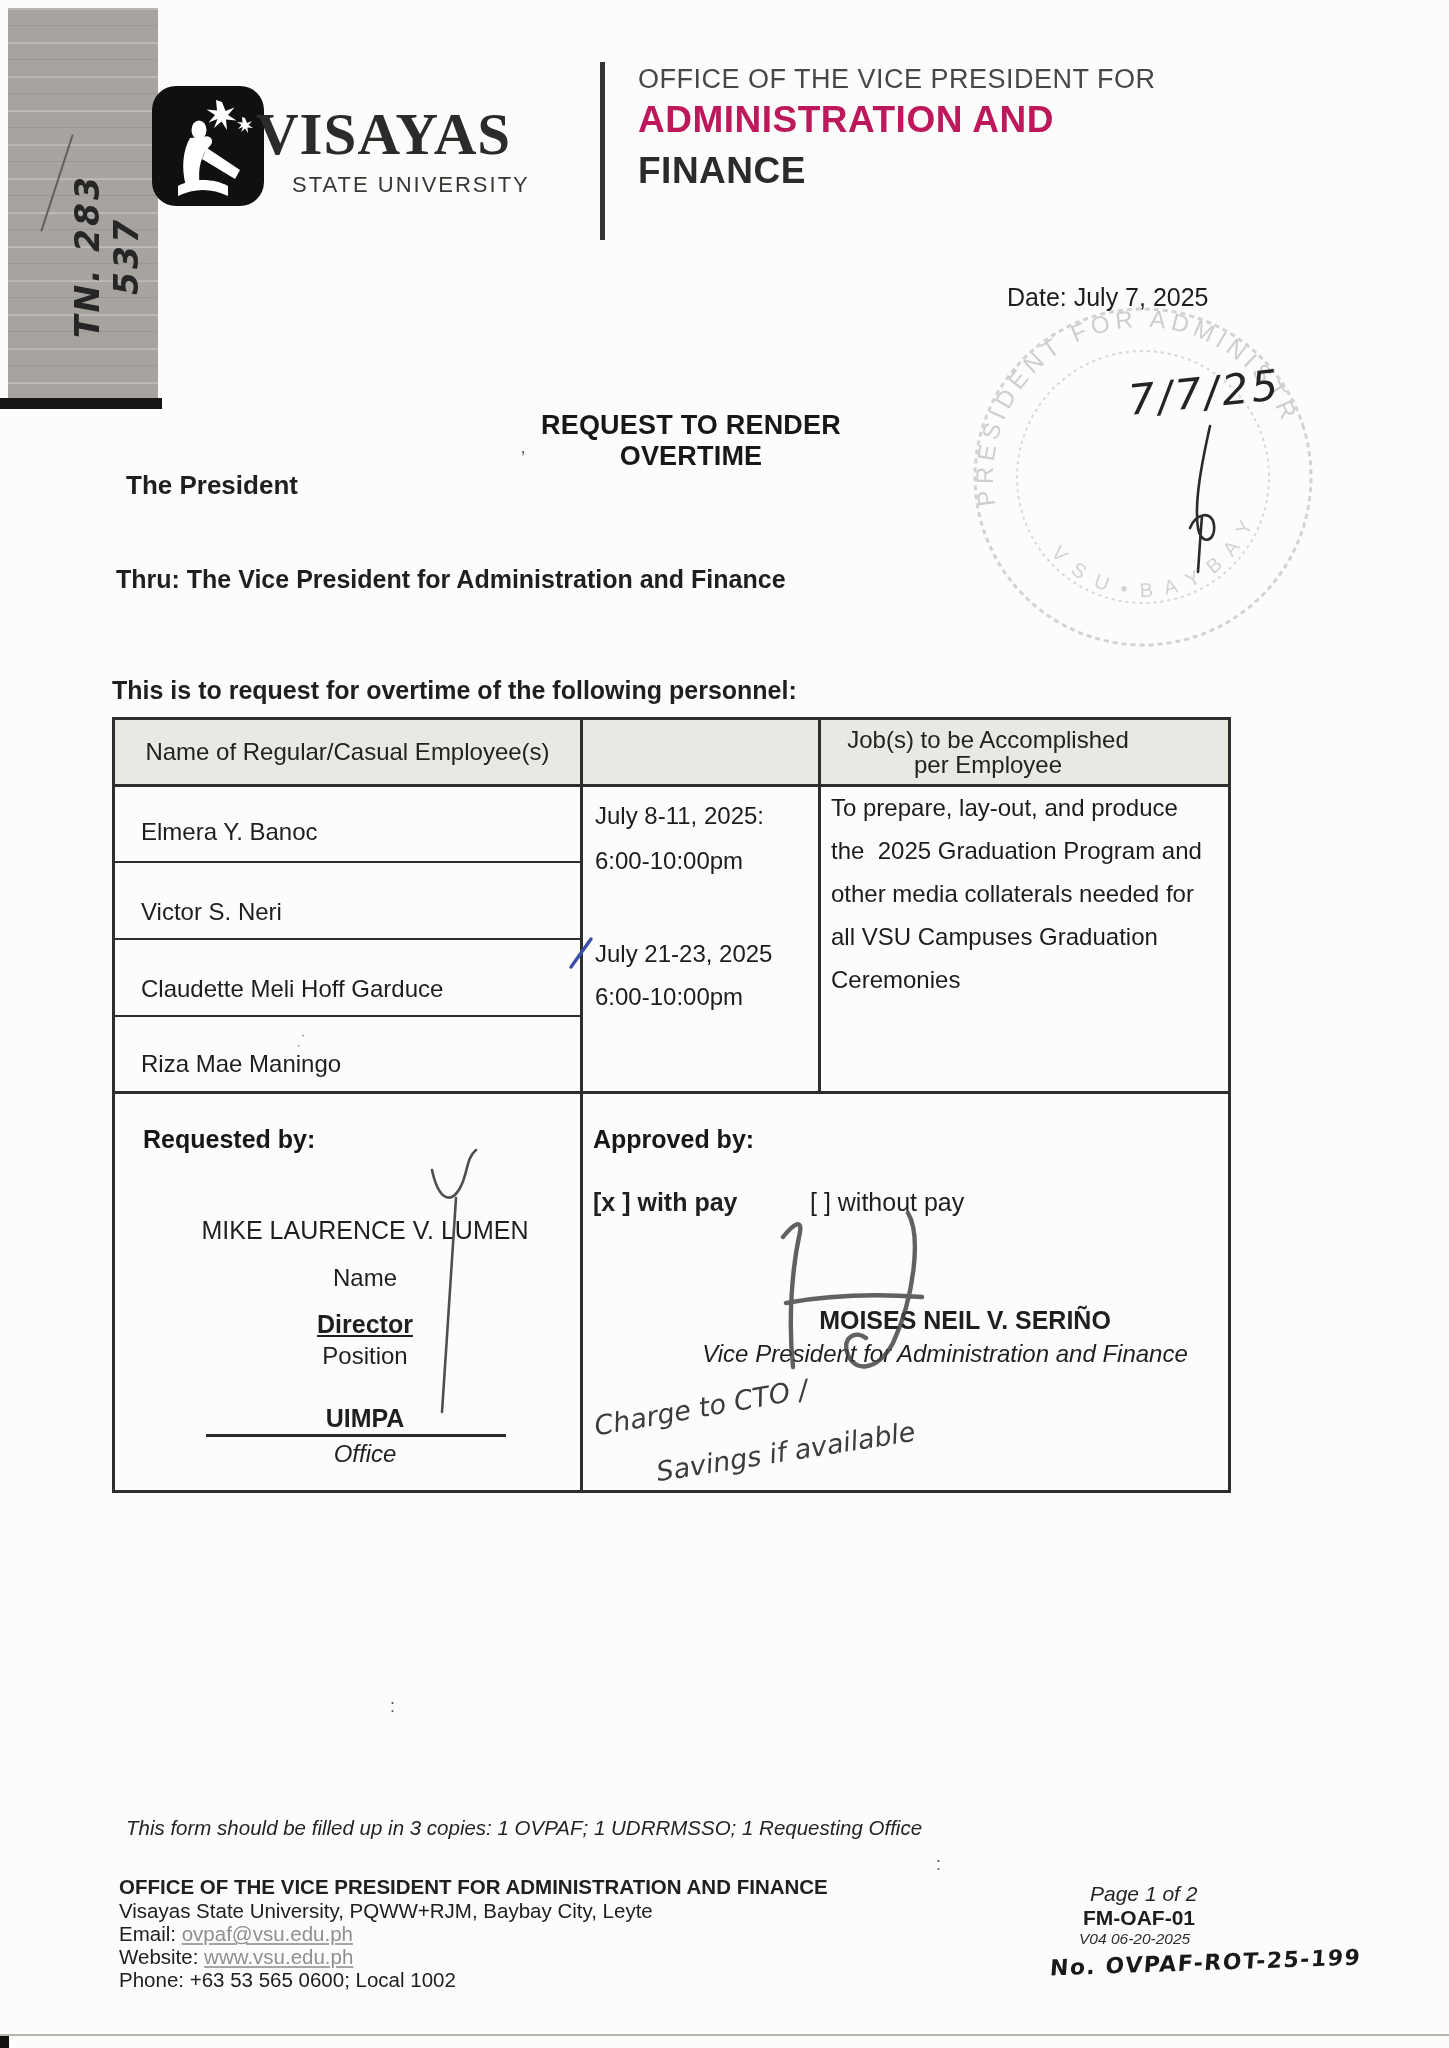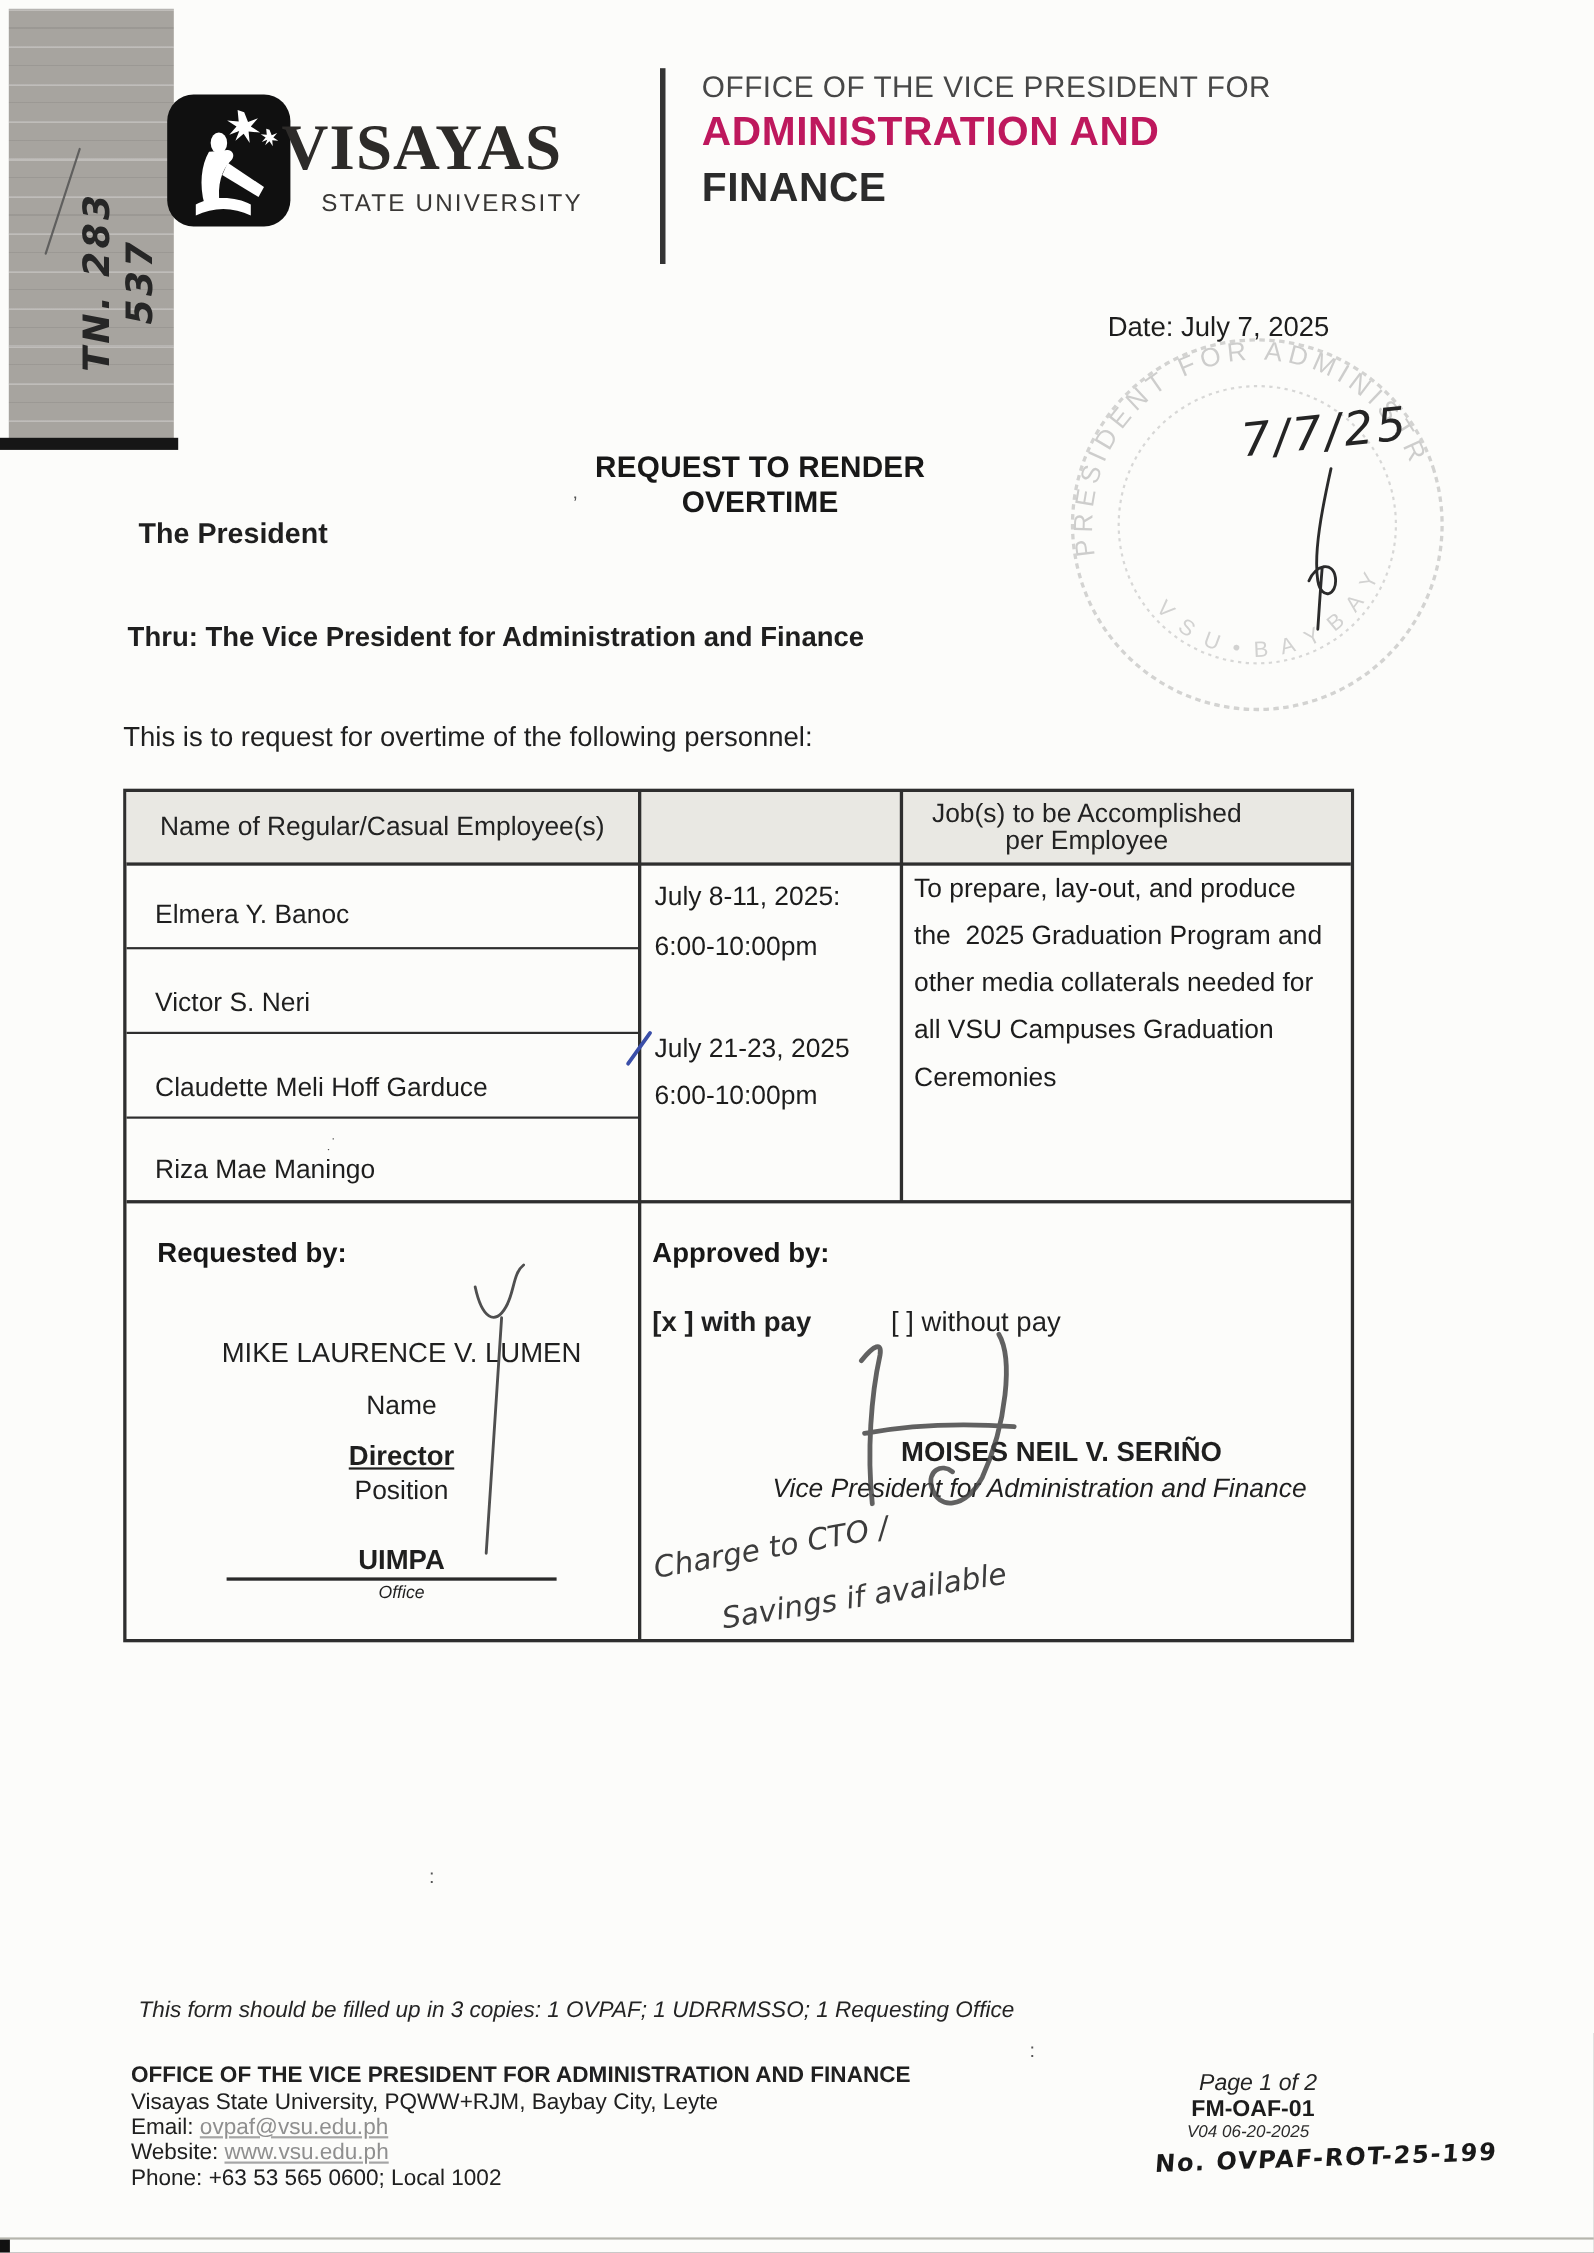--- a/index.html
+++ b/index.html
@@ -43,21 +43,21 @@
   .date-line{left:1007px; top:283px; font-size:25px; color:#1d1d1d;}
   
   .stamp{left:948px; top:282px; width:390px; height:390px; opacity:.42; transform:rotate(-18deg);}
   .hw{font-family:"DejaVu Sans", sans-serif; font-style:italic; color:#242424;}
   .hw-date{left:1128px; top:368px; font-size:42px; letter-spacing:3px; transform:rotate(-6deg); font-weight:500;}
   
   .doc-title{left:470px; top:410px; width:442px; text-align:center;
     font-size:27px; font-weight:bold; letter-spacing:.2px; color:#181818;}
   .addressee{left:126px; top:470px; font-size:26px; font-weight:bold;}
   .thru{left:116px; top:565px; font-size:25px; font-weight:bold;}
-  .intro{left:112px; top:656px; font-size:25px;}
+  .intro{left:112px; top:676px; font-size:25px;font-weight:bold;}
   
   .tbl{left:112px; top:717px; width:1113px; height:770px; border:3px solid #2e2e2e;}
   .tbl .hline, .tbl .vline{position:absolute; background:#2e2e2e;}
   .thead-bg{position:absolute; left:0; top:0; width:100%; height:64px; background:#e9e8e3;}
   .th{position:absolute; top:0; height:64px; display:flex; align-items:center;
       justify-content:center; text-align:center; font-size:24px; color:#222; line-height:1.05;}
   .cellname{position:absolute; left:26px; font-size:24px; color:#1e1e1e;}
   .datecell{position:absolute; font-size:24px; color:#1c1c1c;}
   .jobcell{position:absolute; left:716px; top:66px; width:384px; font-size:24px;
       line-height:43px; white-space:pre-wrap; color:#1c1c1c;}
@@ -165,21 +165,21 @@
 
     <div class="jobcell">To prepare, lay-out, and produce the  2025 Graduation Program and other media collaterals needed for all VSU Campuses Graduation Ceremonies</div>
 
     <div class="abs sig-label" style="left:28px; top:405px;">Requested by:</div>
     <div class="abs ctr" style="left:60px; top:496px; width:380px; font-size:25px;">MIKE LAURENCE V. LUMEN</div>
     <div class="abs ctr" style="left:60px; top:544px; width:380px; font-size:24px;">Name</div>
     <div class="abs ctr" style="left:60px; top:590px; width:380px; font-size:25px; font-weight:bold; text-decoration:underline;">Director</div>
     <div class="abs ctr" style="left:60px; top:622px; width:380px; font-size:24px;">Position</div>
     <div class="abs ctr" style="left:60px; top:684px; width:380px; font-size:25px; font-weight:bold;">UIMPA</div>
     <div class="sigline" style="left:91px; top:714px; width:300px;"></div>
-    <div class="abs ctr" style="left:60px; top:720px; width:380px; font-size:16px; font-style:italic;">Office</div>
+    <div class="abs ctr" style="left:60px; top:720px; width:380px; font-size:24px; font-style:italic;">Office</div>
 
     <div class="abs sig-label" style="left:478px; top:405px;">Approved by:</div>
     <div class="abs" style="left:478px; top:468px; font-size:25px; font-weight:bold;">[x ] with pay</div>
     <div class="abs" style="left:695px; top:468px; font-size:25px; font-weight:normal;">[  ] without pay</div>
     <div class="abs ctr" style="left:640px; top:586px; width:420px; font-size:25px; font-weight:bold;">MOISES NEIL V. SERIÑO</div>
     <div class="abs ctr" style="left:520px; top:620px; width:620px; font-size:24px; font-style:italic;">Vice President for Administration and Finance</div>
     <div class="abs note-hw" style="left:478px; top:672px; transform:rotate(-10deg);">Charge to CTO /</div>
     <div class="abs note-hw" style="left:540px; top:716px; transform:rotate(-9deg);">Savings if available</div>
   </div>
 

